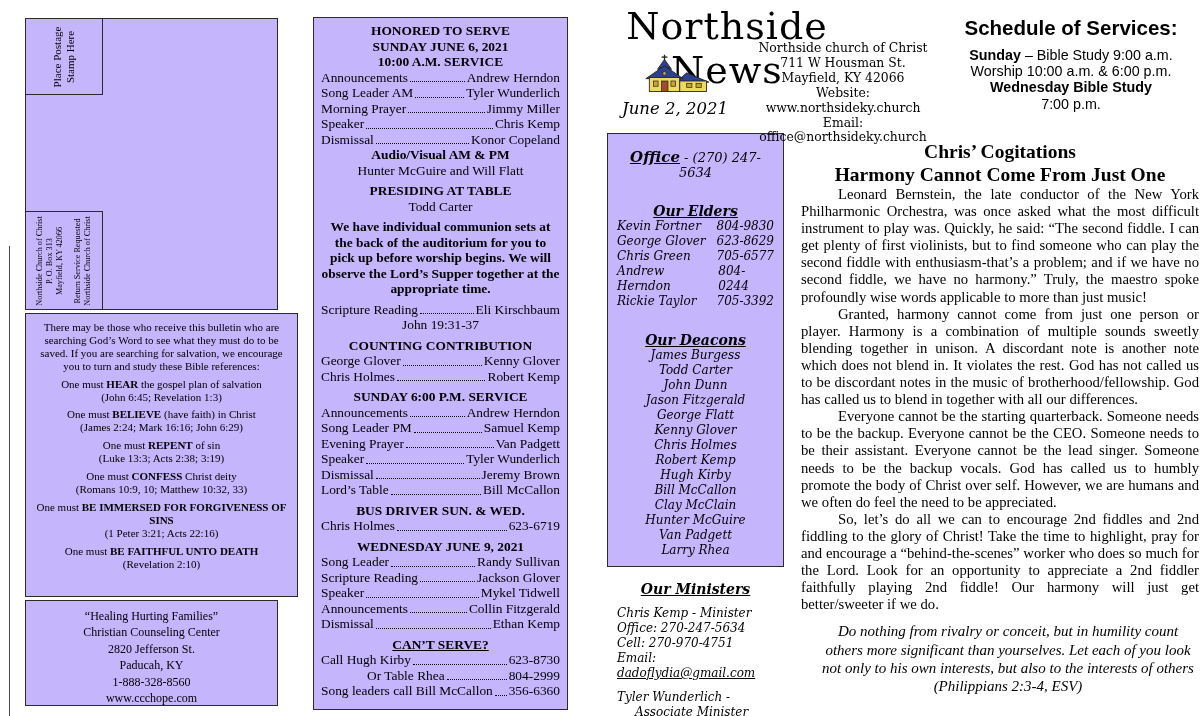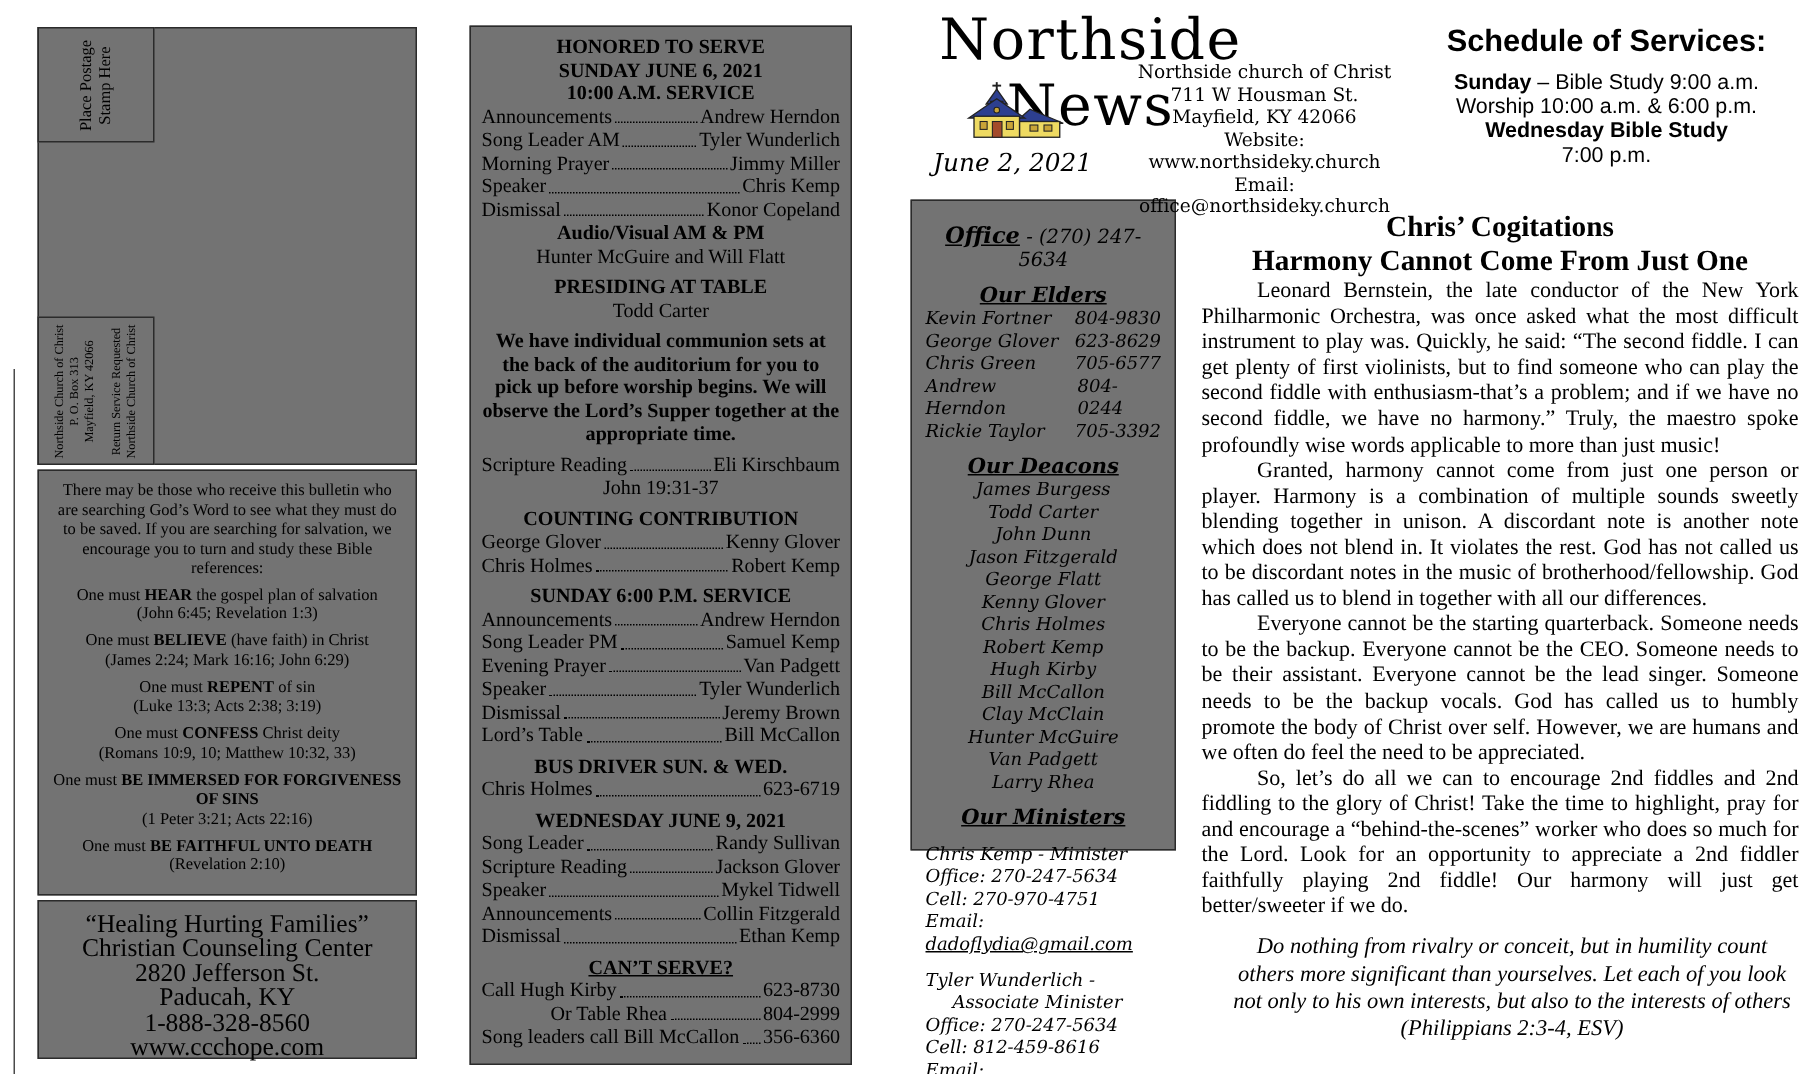--- a/index.html
+++ b/index.html
@@ -1,55 +1,55 @@
 <!DOCTYPE html>
 <html><head>
 <meta charset="utf-8">
 <style>
   html,body{margin:0;padding:0;}
   body{width:1200px;height:716px;position:relative;overflow:hidden;background:#fff;color:#000;
        font-family:"Liberation Serif",serif;}
-  .box{position:absolute;border:1.6px solid #2b2b2b;background:#737373;box-sizing:border-box;}
+  .box{position:absolute;border:1.6px solid #2b2b2b;background:#c4b5fd;box-sizing:border-box;}
   
   .scanline{position:absolute;left:9px;top:246px;width:1px;height:470px;background:#4a4a4a;}
 
   
   #mail-outer{left:25px;top:18px;width:253px;height:292px;}
   #postage-box{left:25px;top:18px;width:78px;height:77px;}
   #address-box{left:25px;top:211px;width:78px;height:99px;}
   .rotc{position:absolute;inset:0;display:flex;align-items:center;justify-content:center;overflow:visible;}
   .rot{transform:rotate(-90deg);text-align:center;}
   .postage-text{font-size:11px;line-height:13px;white-space:nowrap;}
   .addr-text{font-size:8.2px;line-height:10px;white-space:nowrap;}
   .addr-gap{height:8px;}
 
   
-  #bible-box{left:25px;top:313px;width:253px;height:284px;padding:7px 8px;text-align:center;
+  #bible-box{left:25px;top:313px;width:273px;height:284px;padding:7px 8px;text-align:center;
              font-size:11px;line-height:12.9px;}
   .step{margin-top:5px;}
   
-  #ccc-box{left:25px;top:600px;width:253px;height:106px;text-align:center;font-size:17px;
+  #ccc-box{left:25px;top:600px;width:253px;height:106px;text-align:center;font-size:12px;
            line-height:16.4px;padding-top:7px;}
 
   
   #col2{left:313px;top:17px;width:255px;height:693px;padding:5px 7px;font-size:13.4px;line-height:15.5px;}
   .h{font-weight:bold;text-align:center;}
   .hu{font-weight:bold;text-align:center;text-decoration:underline;}
   .sec{margin-top:5px;}
   .lrow{display:flex;}
   .ll,.lr{white-space:nowrap;}
   .lfill{flex:1 1 auto;border-bottom:1.7px dotted #000;margin:0 2px 3px 2px;min-width:6px;}
   .center{text-align:center;}
   .note{font-weight:bold;text-align:center;}
   .indent{padding-left:46px;}
 
   
   #col3{left:607px;top:133px;width:177px;height:434px;padding:16px 9px 6px 9px;
         font-family:"DejaVu Serif",serif;font-style:italic;font-size:12px;line-height:15px;}
-  .dir-h{font-weight:bold;text-align:center;text-decoration:underline;font-size:14px;margin-top:9px;}
+  .dir-h{font-weight:bold;text-align:center;text-decoration:underline;font-size:14px;margin-top:24px;}
   .office-line{text-align:center;font-size:13px;}
   .office-word{font-weight:bold;text-decoration:underline;font-size:15px;}
   .erow{display:flex;justify-content:space-between;}
   .drow{text-align:center;}
   .mgroup{margin-top:9px;}
   .m-ind{padding-left:18px;}
   .uline{text-decoration:underline;text-align:right;}
 
   
   #mast-title{position:absolute;left:572px;top:4px;width:310px;text-align:center;

